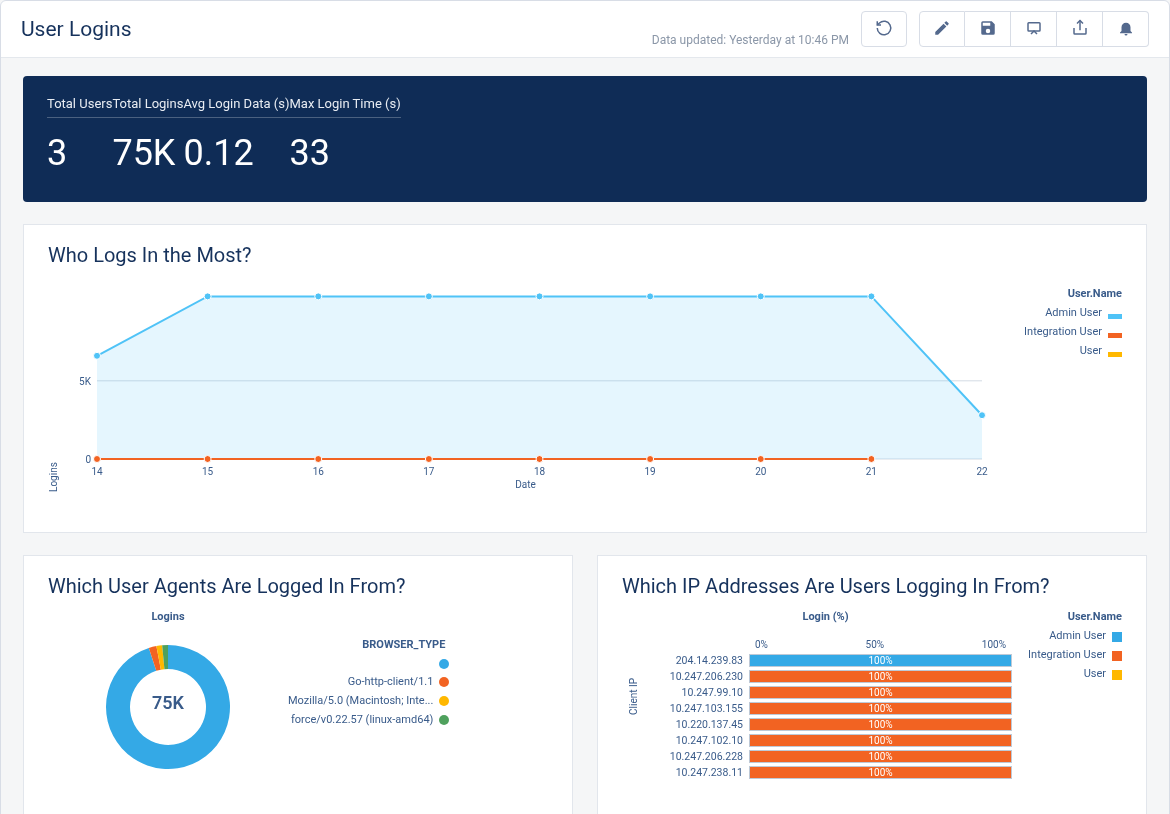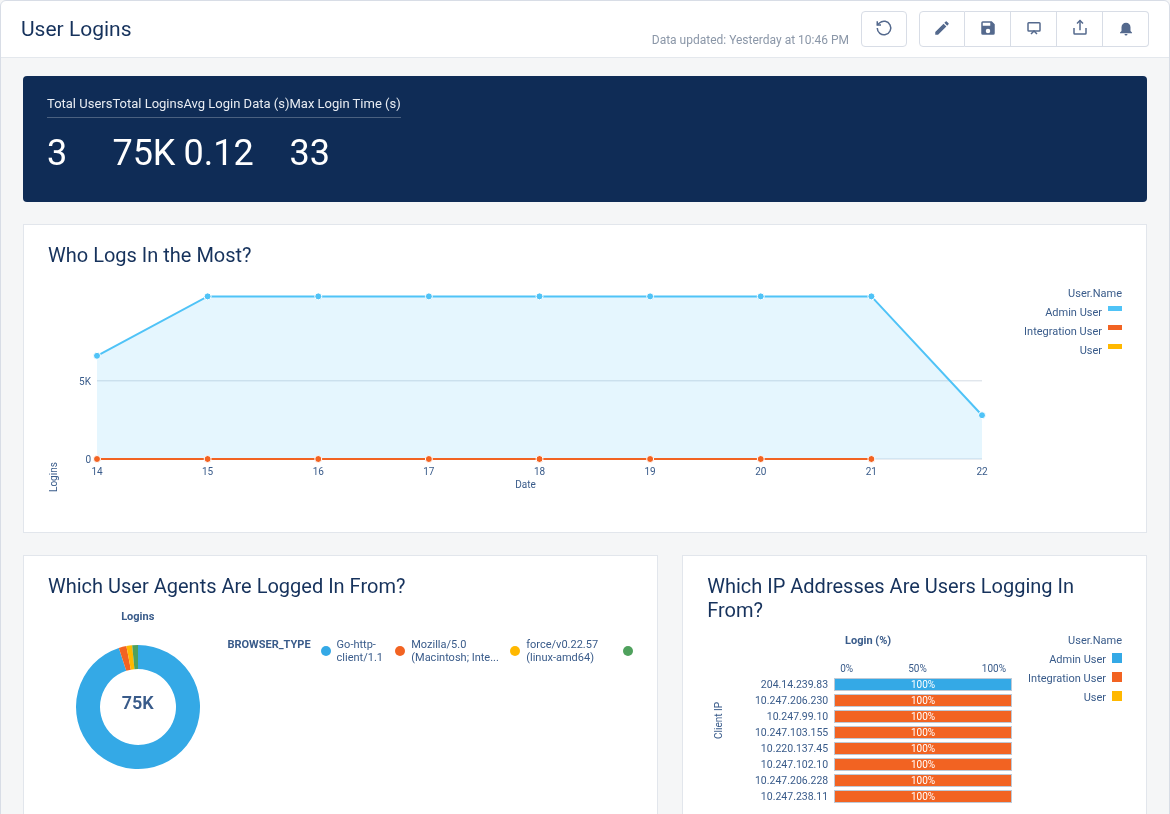--- a/index.html
+++ b/index.html
@@ -55,29 +55,29 @@
 .panel {
   background: #fff;
   border: 1px solid #e2e6ec;
   border-radius: 0;
   padding: 18px 24px 40px;
 }
 .panel-title { font-size: 20px; font-weight: 400; color: #16325c; margin-bottom: 12px; }
 .chart-row { display: flex; }
 .chart-area { flex: 1; position: relative; }
 .legend-side { width: 130px; display: flex; flex-direction: column; align-items: flex-end; gap: 6px; padding-top: 8px; }
-.legend-title { font-size: 11px; font-weight: 400; color: #395b8a; }
-.legend-item { font-size: 11px; color: #395b8a; display: flex; align-items: flex-start; gap: 6px; }
+.legend-title { font-size: 11px; font-weight: 700; color: #395b8a; }
+.legend-item { font-size: 11px; color: #395b8a; display: flex; align-items: flex-end; gap: 6px; }
 .legend-swatch { width: 14px; height: 5px; }
 .legend-swatch.sq { width: 10px; height: 10px; }
 .two-col { display: flex; gap: 24px; margin-top: 22px; }
 .two-col .panel { flex: 1; }
 .donut-wrap { position: relative; display: flex; align-items: flex-start; }
 .donut-center-label { position: absolute; font-size: 18px; font-weight: 600; color: #395b8a; }
-.browser-legend { display: flex; flex-direction: row; gap: 6px; padding-top: 28px; }
+.browser-legend { display: flex; flex-direction: column; gap: 6px; padding-top: 28px; }
 .browser-legend .title { font-size: 11px; font-weight: 700; color: #395b8a; margin-bottom: 2px; text-align: right; padding-right: 4px; }
 .browser-row { font-size: 11px; color: #395b8a; display: flex; align-items: center; justify-content: flex-end; gap: 6px; }
 .dot { width: 10px; height: 10px; border-radius: 50%; flex-shrink: 0; }
 .ip-title-v { writing-mode: vertical-rl; transform: rotate(180deg); font-size: 10px; color: #395b8a; align-self: center; padding-right: 6px; }
 .ip-axis-title { text-align: center; font-size: 11px; color: #395b8a; font-weight: 700; margin-bottom: 16px; }
 .ip-axis-ticks { display: flex; justify-content: space-between; font-size: 10px; color: #395b8a; padding: 0 6px; margin-bottom: 4px; }
 .ip-row { display: flex; align-items: flex-start; height: 16px; }
 .ip-label-inline { width: 110px; text-align: right; font-size: 10.5px; color: #395b8a; padding-right: 6px; }
 .ip-bar { flex: 1; height: 13px; border: 1px solid #bec9d6; display: flex; align-items: center; justify-content: center; color: #fff; font-size: 10px; }
 .iplegend { width: 110px; display: flex; flex-direction: column; align-items: flex-end; gap: 6px; padding-top: 0; padding-left: 10px; }

